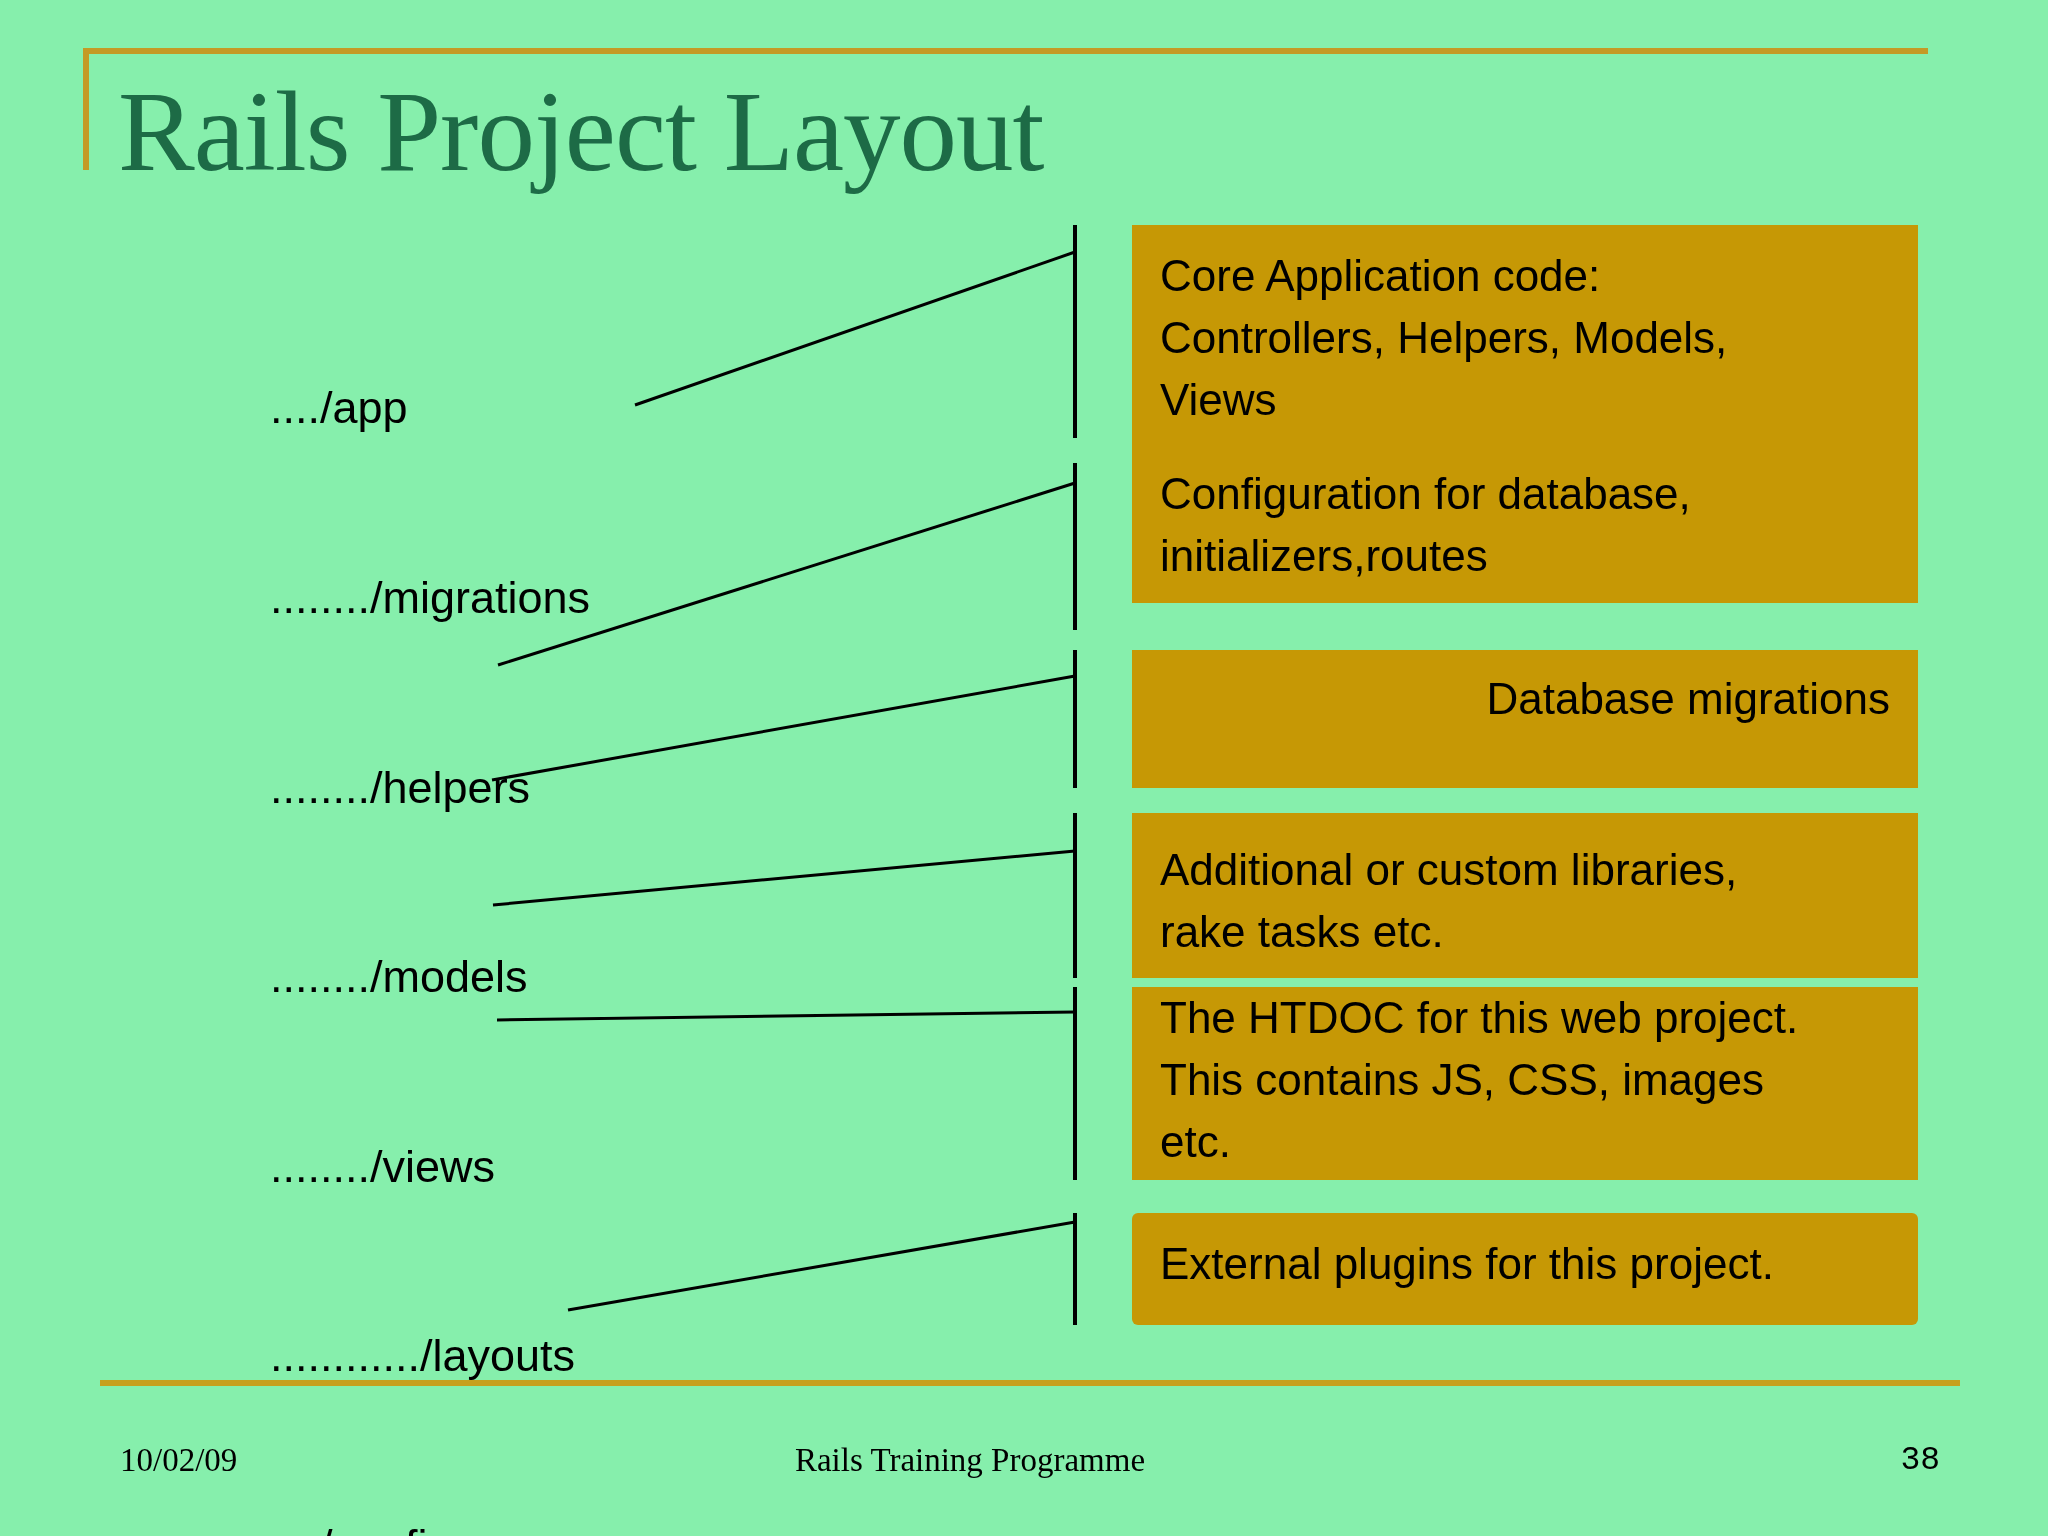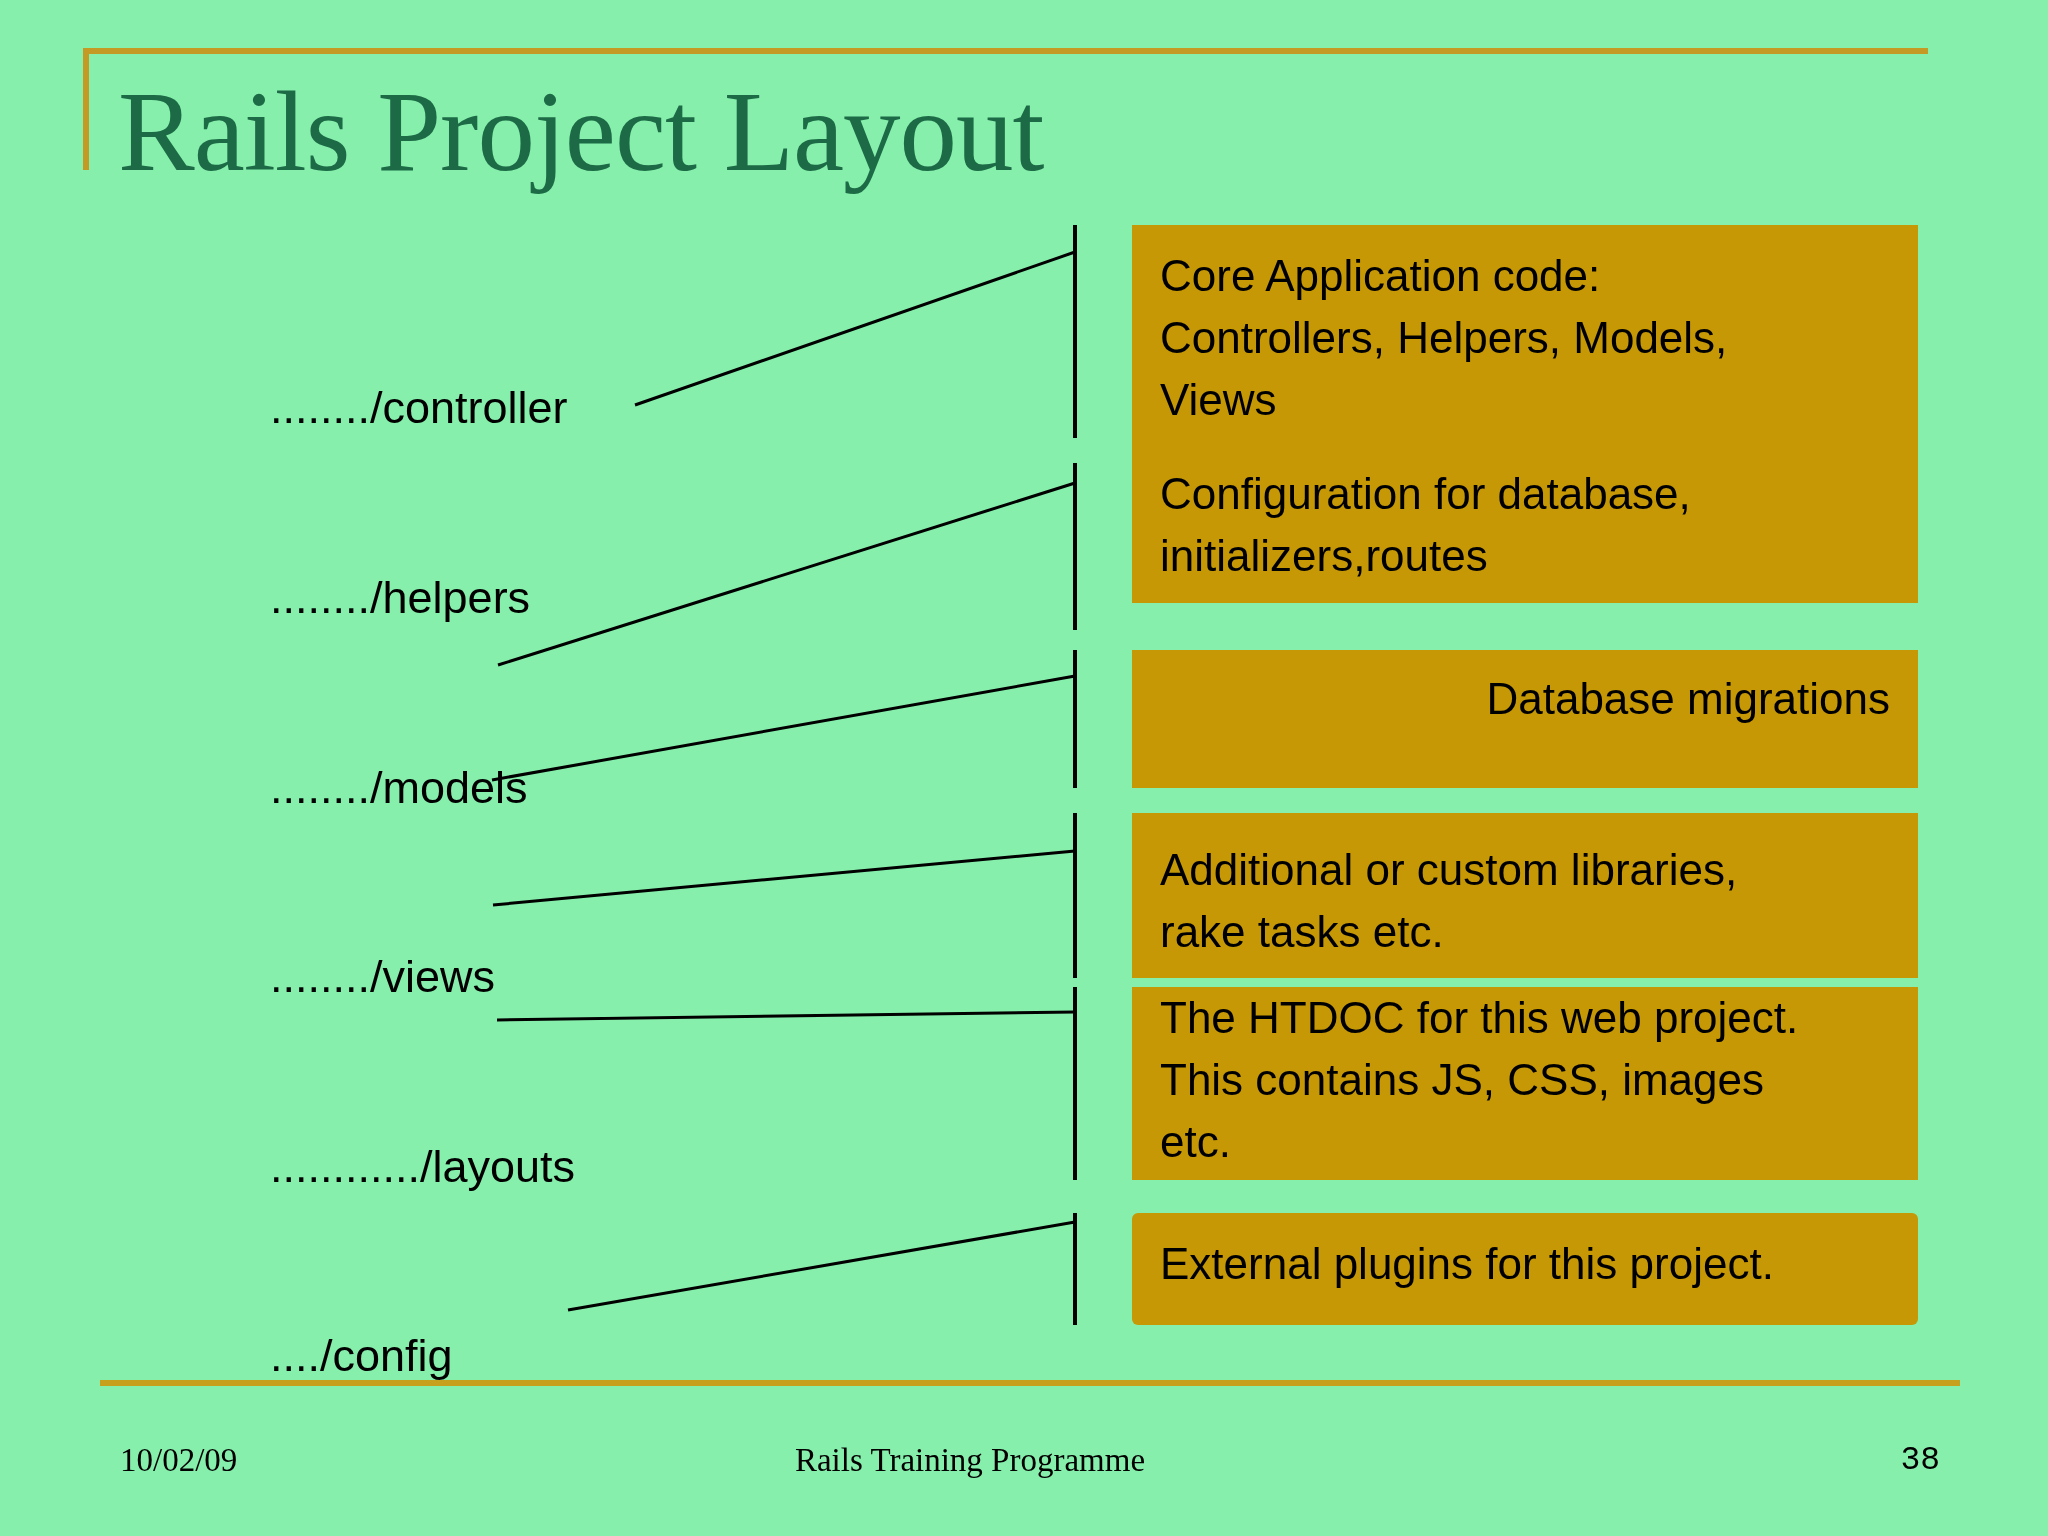--- a/index.html
+++ b/index.html
@@ -100,21 +100,22 @@
 <body>
 
 <div class="slide">
 
   <div class="frame-top"></div>
   <div class="frame-left"></div>
 
   <div class="title">Rails Project Layout</div>
 
   <div class="dir-list">
-    <div>......../controller</div>
+    <div>..../app</div>
+    <div>......../migrations</div>
     <div>......../helpers</div>
     <div>......../models</div>
     <div>......../views</div>
     <div>............/layouts</div>
     <div>..../config</div>
     
     
     
     
     

